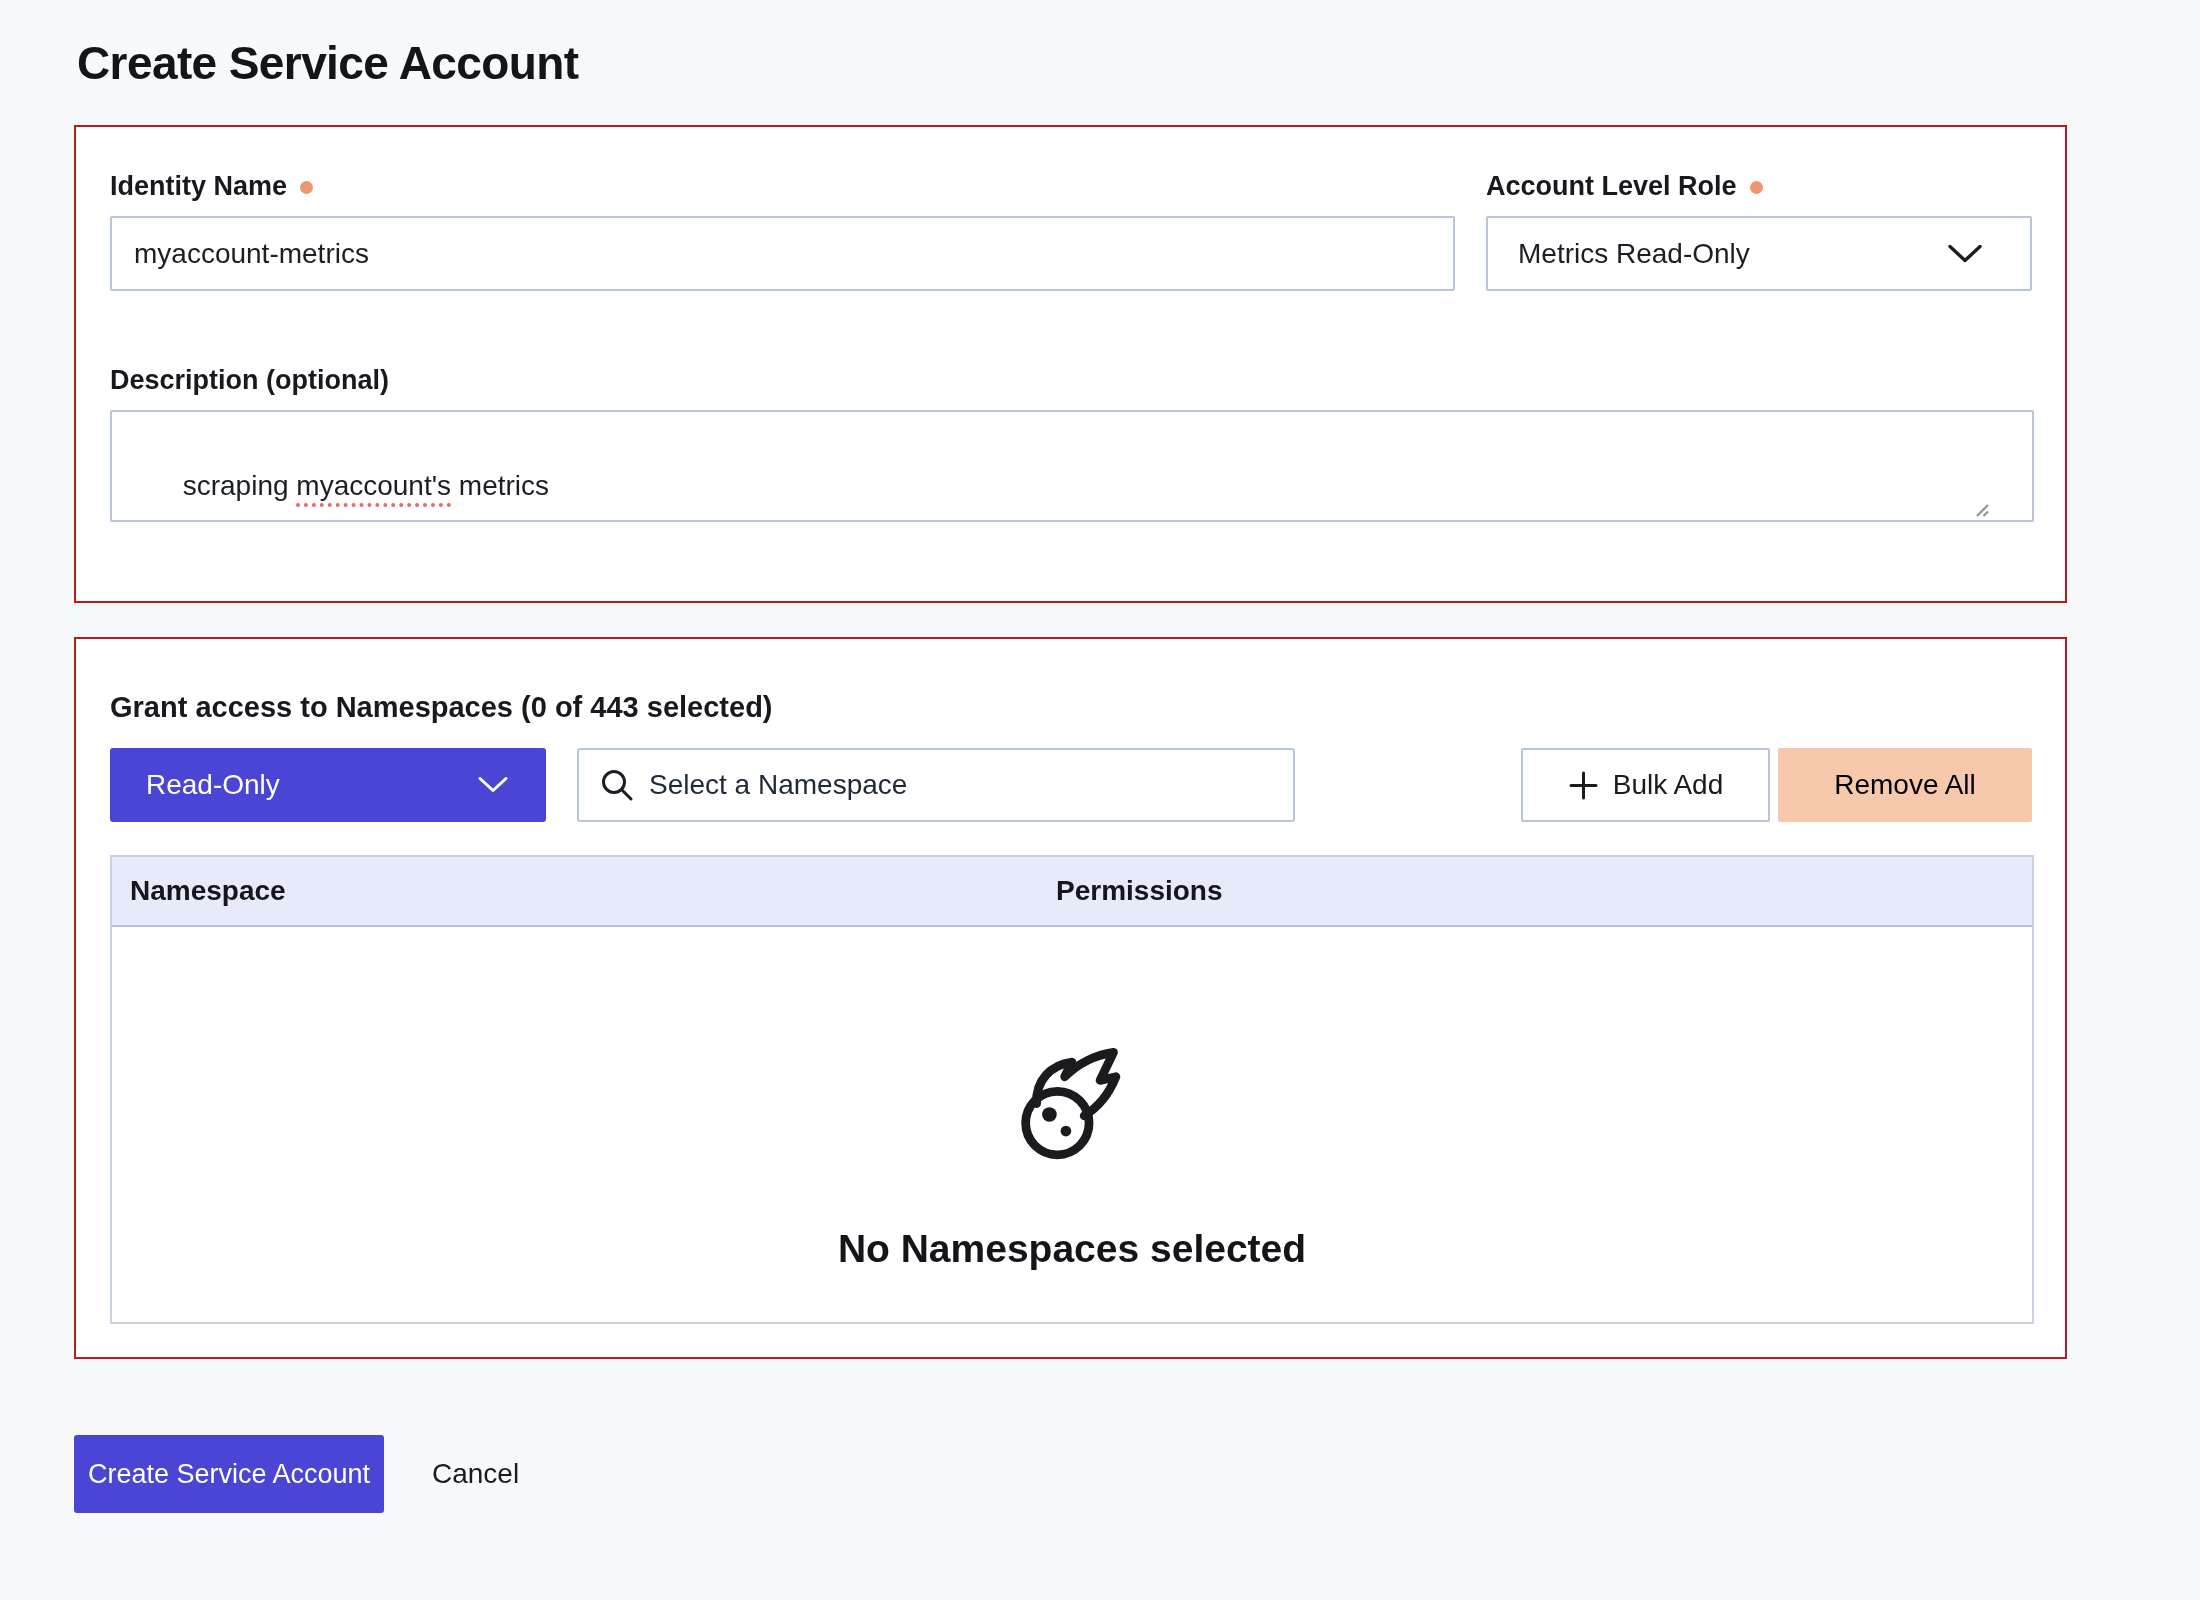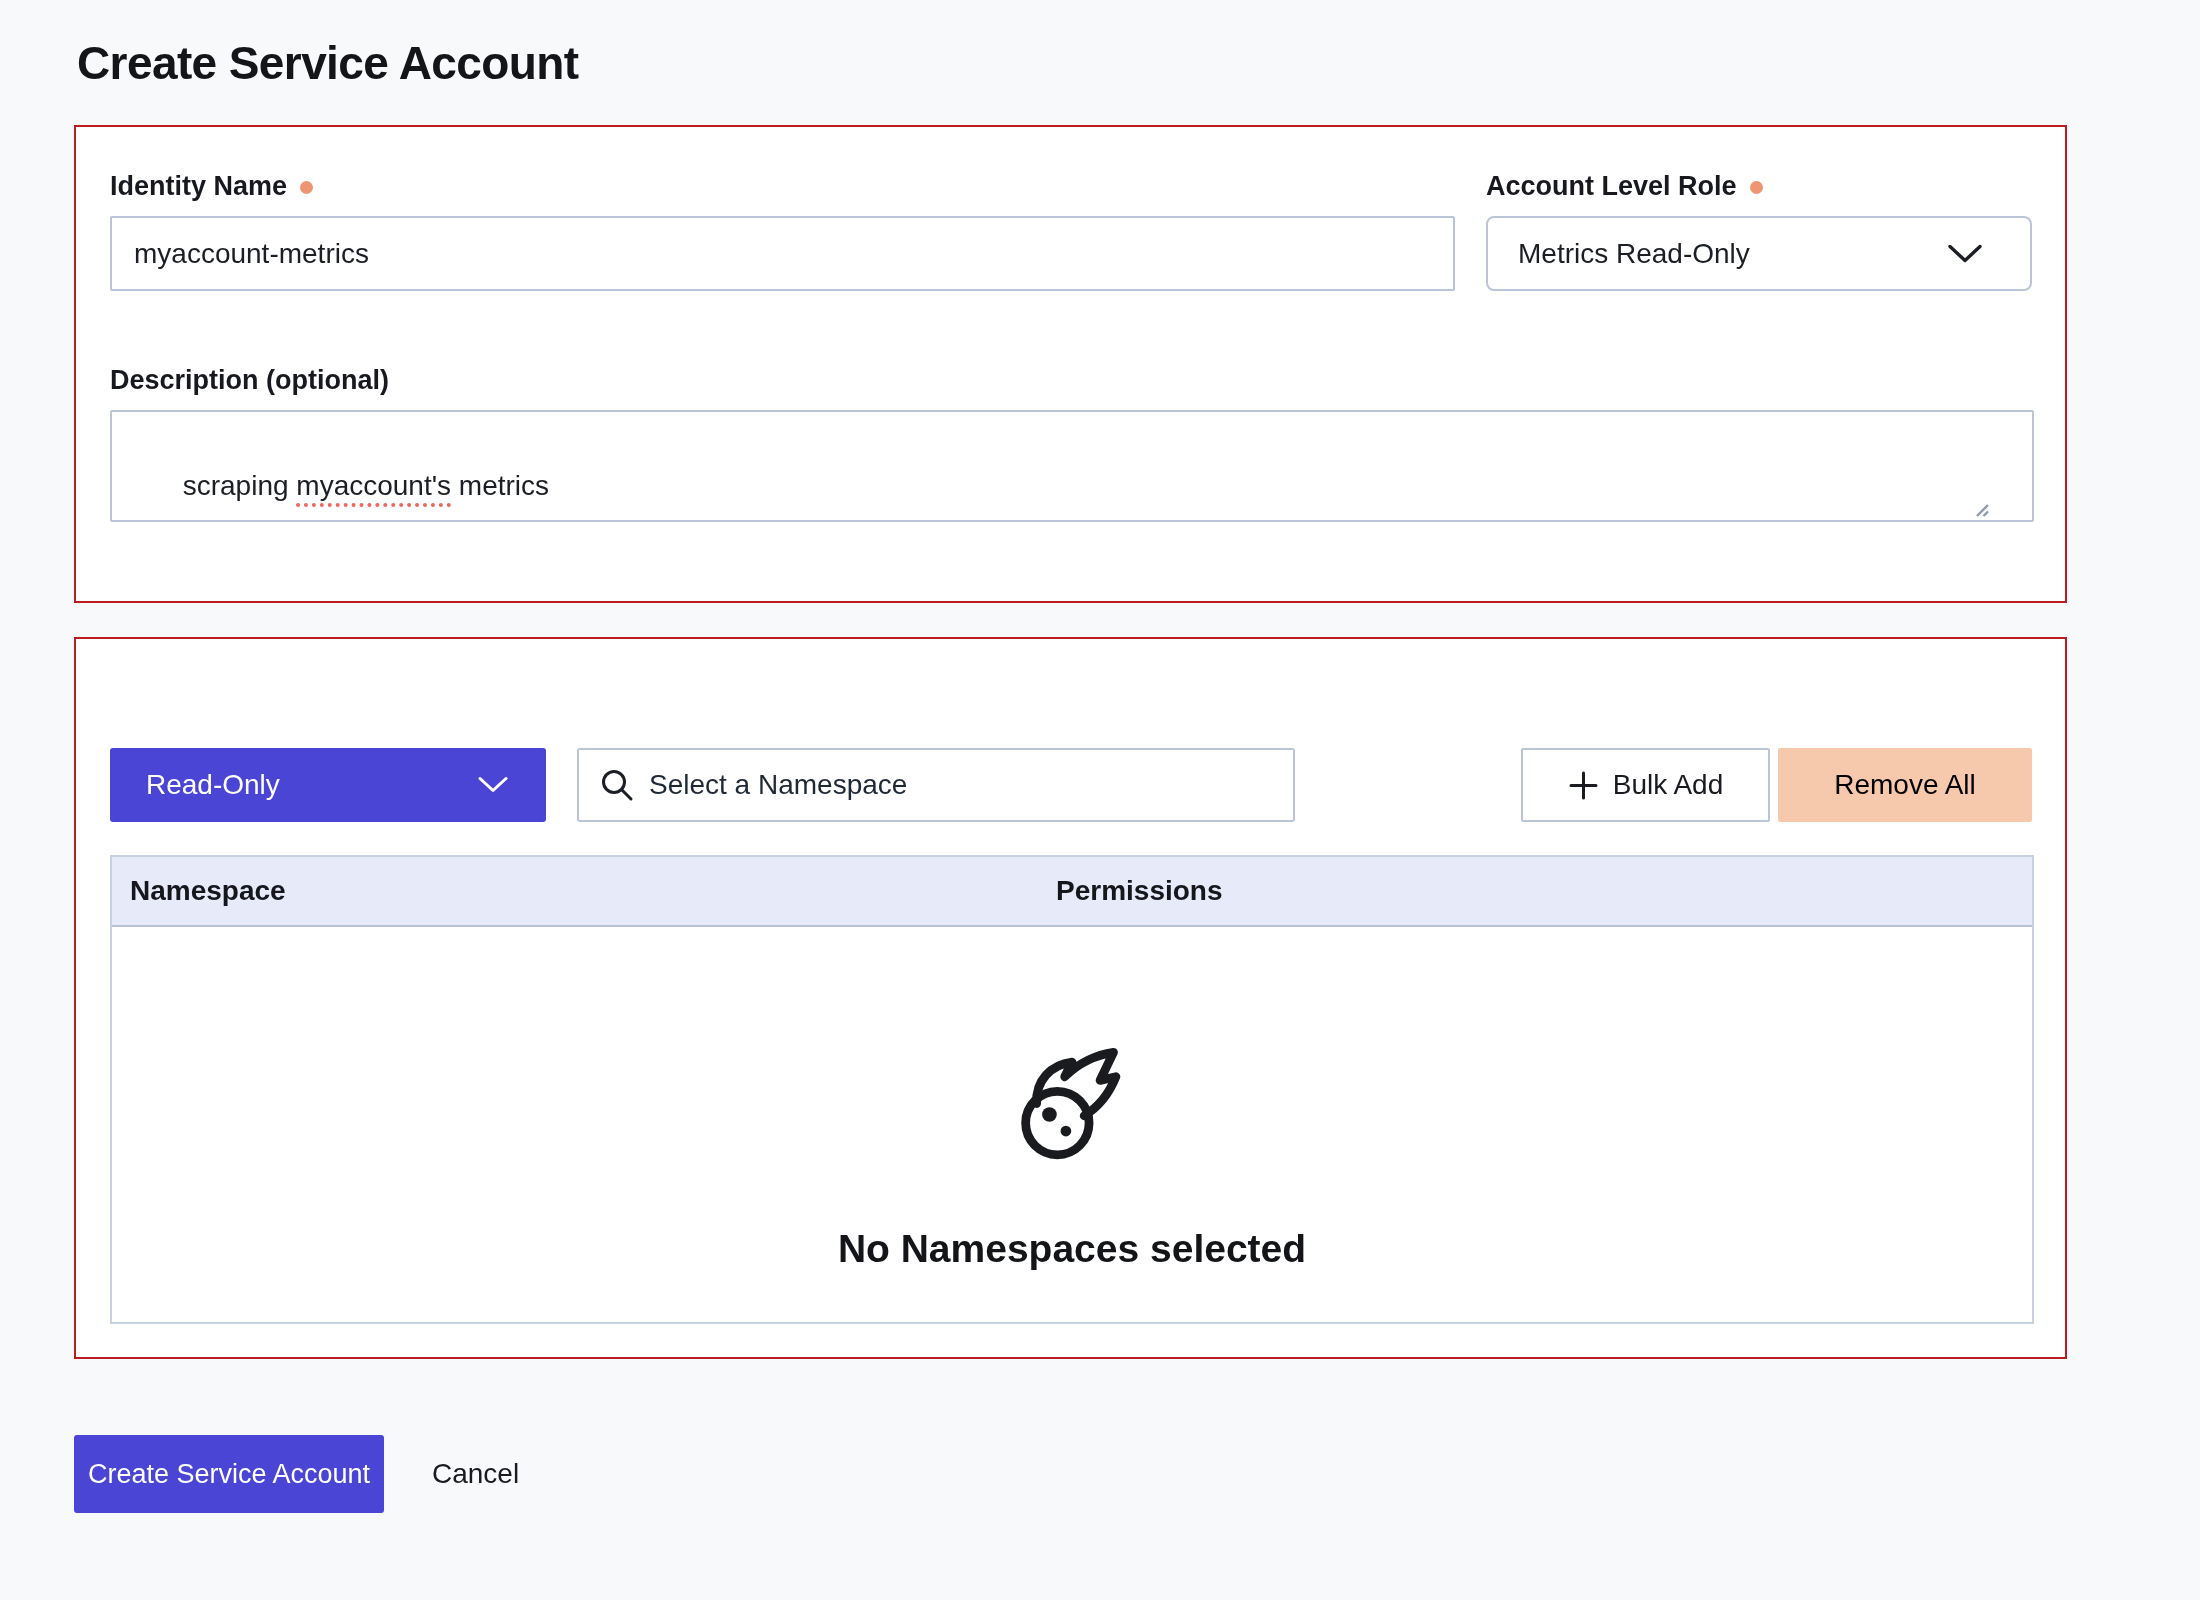--- a/index.html
+++ b/index.html
@@ -39,21 +39,21 @@
     font-size:28px; color:#1b1e24; padding:0 22px; outline:none;
   }
 
   
   .identity-label { left:34px;  top:44px; }
   .role-label     { left:1410px; top:44px; }
   .identity-input { left:34px;  top:89px; width:1345px; height:75px; }
 
   .role-select {
     position:absolute; left:1410px; top:89px; width:546px; height:75px;
-    border:2px solid #bac5da; border-radius:8px; background:#fff;
+    border:2px solid #bac5da; border-radius:2px; background:#fff;
     display:flex; align-items:center; padding:0 30px;
     font-size:28px; color:#1b1e24; cursor:pointer;
   }
   .role-select .chev { position:absolute; right:48px; top:50%; transform:translateY(-50%); }
 
   .desc-label { left:34px; top:238px; }
   .desc-textarea {
     position:absolute; left:34px; top:283px; width:1924px; height:112px;
     border:2px solid #bac5da; border-radius:2px; background:#fff;
     font-size:28px; color:#1b1e24; padding:21px 24px; line-height:1.25;
@@ -177,20 +177,21 @@
       <span class="resize-handle">
         <svg width="22" height="22" viewBox="0 0 22 22">
           <path d="M20 9 L9 20 M20 15.5 L15.5 20" fill="none" stroke="#8f99ab" stroke-width="2.4"></path>
         </svg>
       </span>
     </div>
   </section>
 
   <section class="card card-namespaces">
 
+    <h2 class="ns-heading">Grant access to Namespaces (0 of 443 selected)</h2>
 
     <button class="toolbar-btn role-dropdown">
       <span>Read-Only</span>
       <span class="chev">
         <svg width="30" height="17" viewBox="0 0 30 17">
           <path d="M2 2 L15 14 L28 2" fill="none" stroke="#ffffff" stroke-width="3" stroke-linecap="round" stroke-linejoin="round"></path>
         </svg>
       </span>
     </button>
 

